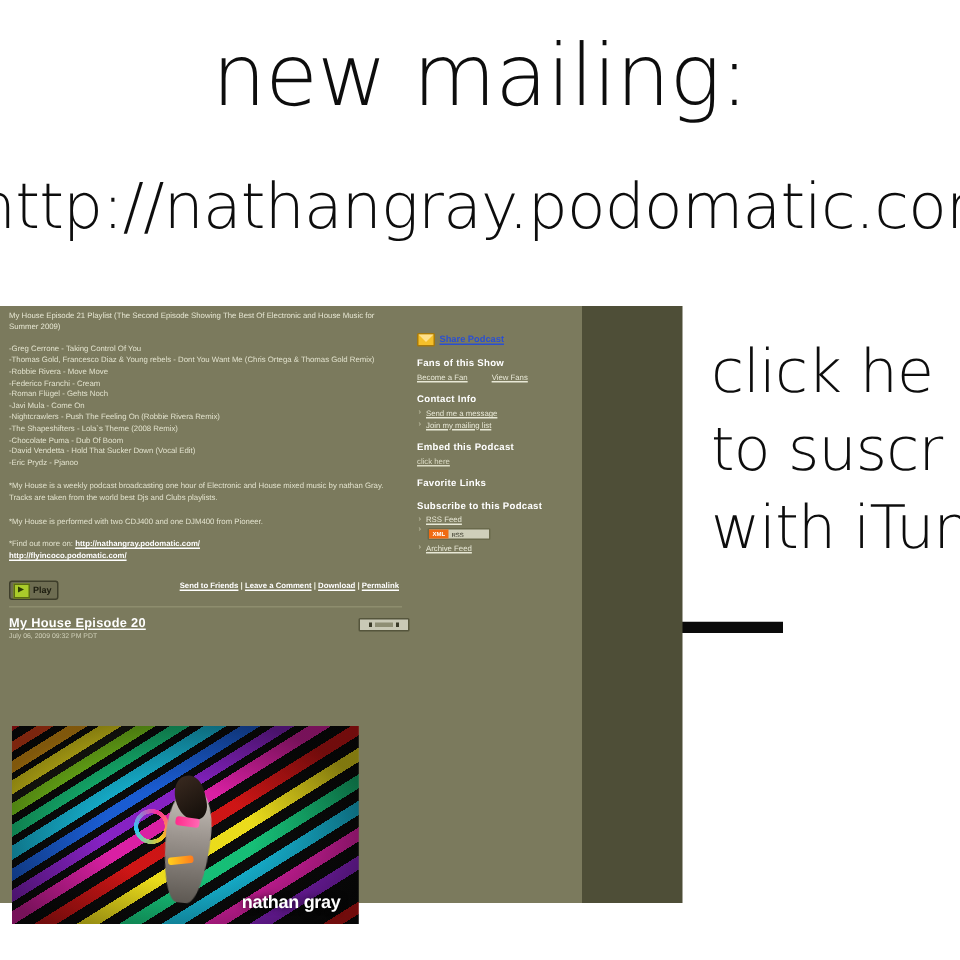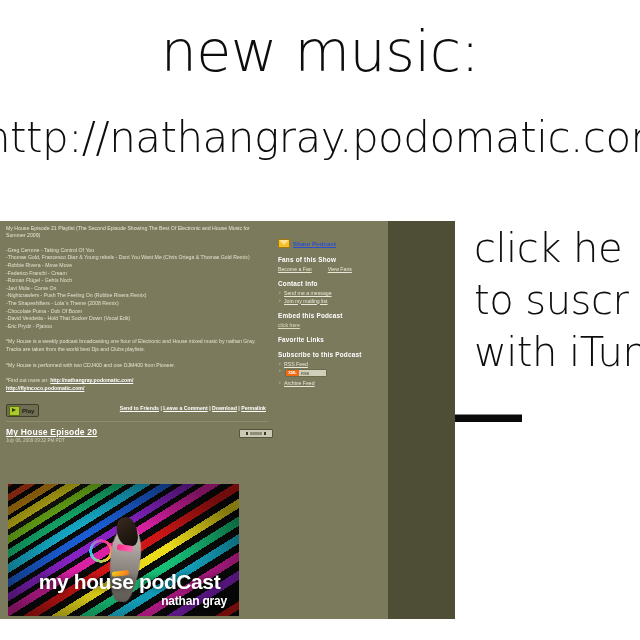--- a/index.html
+++ b/index.html
@@ -25,21 +25,21 @@
     position:absolute;left:474px;top:222px;width:230px;
     font-size:40px;line-height:52px;color:#0d0d0d;font-weight:300;
     font-family:"DejaVu Sans",sans-serif;white-space:nowrap;letter-spacing:-0.5px;
   }
 
   
   .arrow{position:absolute;left:378px;top:400px;width:144px;height:36px;}
 
   
   .shot{
-    position:absolute;left:0;top:221px;width:455px;height:398px;
+    position:absolute;left:0;top:204px;width:455px;height:398px;
     background:#4e4e37;overflow:hidden;
   }
   .shot-main{
     position:absolute;left:0;top:0;width:388px;height:398px;background:#7b7a5d;
   }
 
   
   .post1{position:absolute;left:6px;top:4px;width:262px;color:#dcdcc8;}
   .post1-head{font-size:5.2px;line-height:7.4px;color:#e6e6d2;}
   .tracklist{margin-top:7px;font-size:5.2px;line-height:7.6px;color:#e2e2cd;}
@@ -166,21 +166,21 @@
   .sb-plain{font-size:5.2px;color:#dcdcc6;text-decoration:underline;margin-top:2px;display:block;}
   .xmlbadge{display:inline-flex;align-items:center;width:40px;height:6px;
     background:#cfcfba;border:0.5px solid #6a6a4c;border-radius:1px;margin:1px 0 1px 1px;}
   .xmlbadge b{display:block;width:13px;height:100%;background:#f06a12;color:#fff;
     font-size:4px;line-height:6px;text-align:center;font-weight:bold;}
   .xmlbadge i{font-style:normal;font-size:4px;color:#2b2b1d;padding-left:2px;}
 </style>
 </head>
 <body>
 
-<div class="slide-title">new music:</div>
+<div class="slide-title">new mailing:</div>
 <div class="slide-url">http://nathangray.podomatic.com</div>
 
 <div class="side-caption">
   <div>click he</div>
   <div>to suscr</div>
   <div>with iTun</div>
 </div>
 
 <svg class="arrow" viewBox="0 0 144 36">
   <path d="M0 18 L38 2 Q26 16 26 18 Q26 20 38 34 Z" fill="#0a0a0a"></path>
@@ -270,15 +270,14 @@
 </div>
 
 <div class="art">
   <div class="stripes"></div>
   <div class="vignette"></div>
   <div class="splash"></div>
   <div class="dancer"></div>
   <div class="hair"></div>
   <div class="band"></div>
   <div class="band2"></div>
-  <div class="art-title">my house podCast</div>
   <div class="art-sub">nathan gray</div>
 </div>
 
 </body></html>

